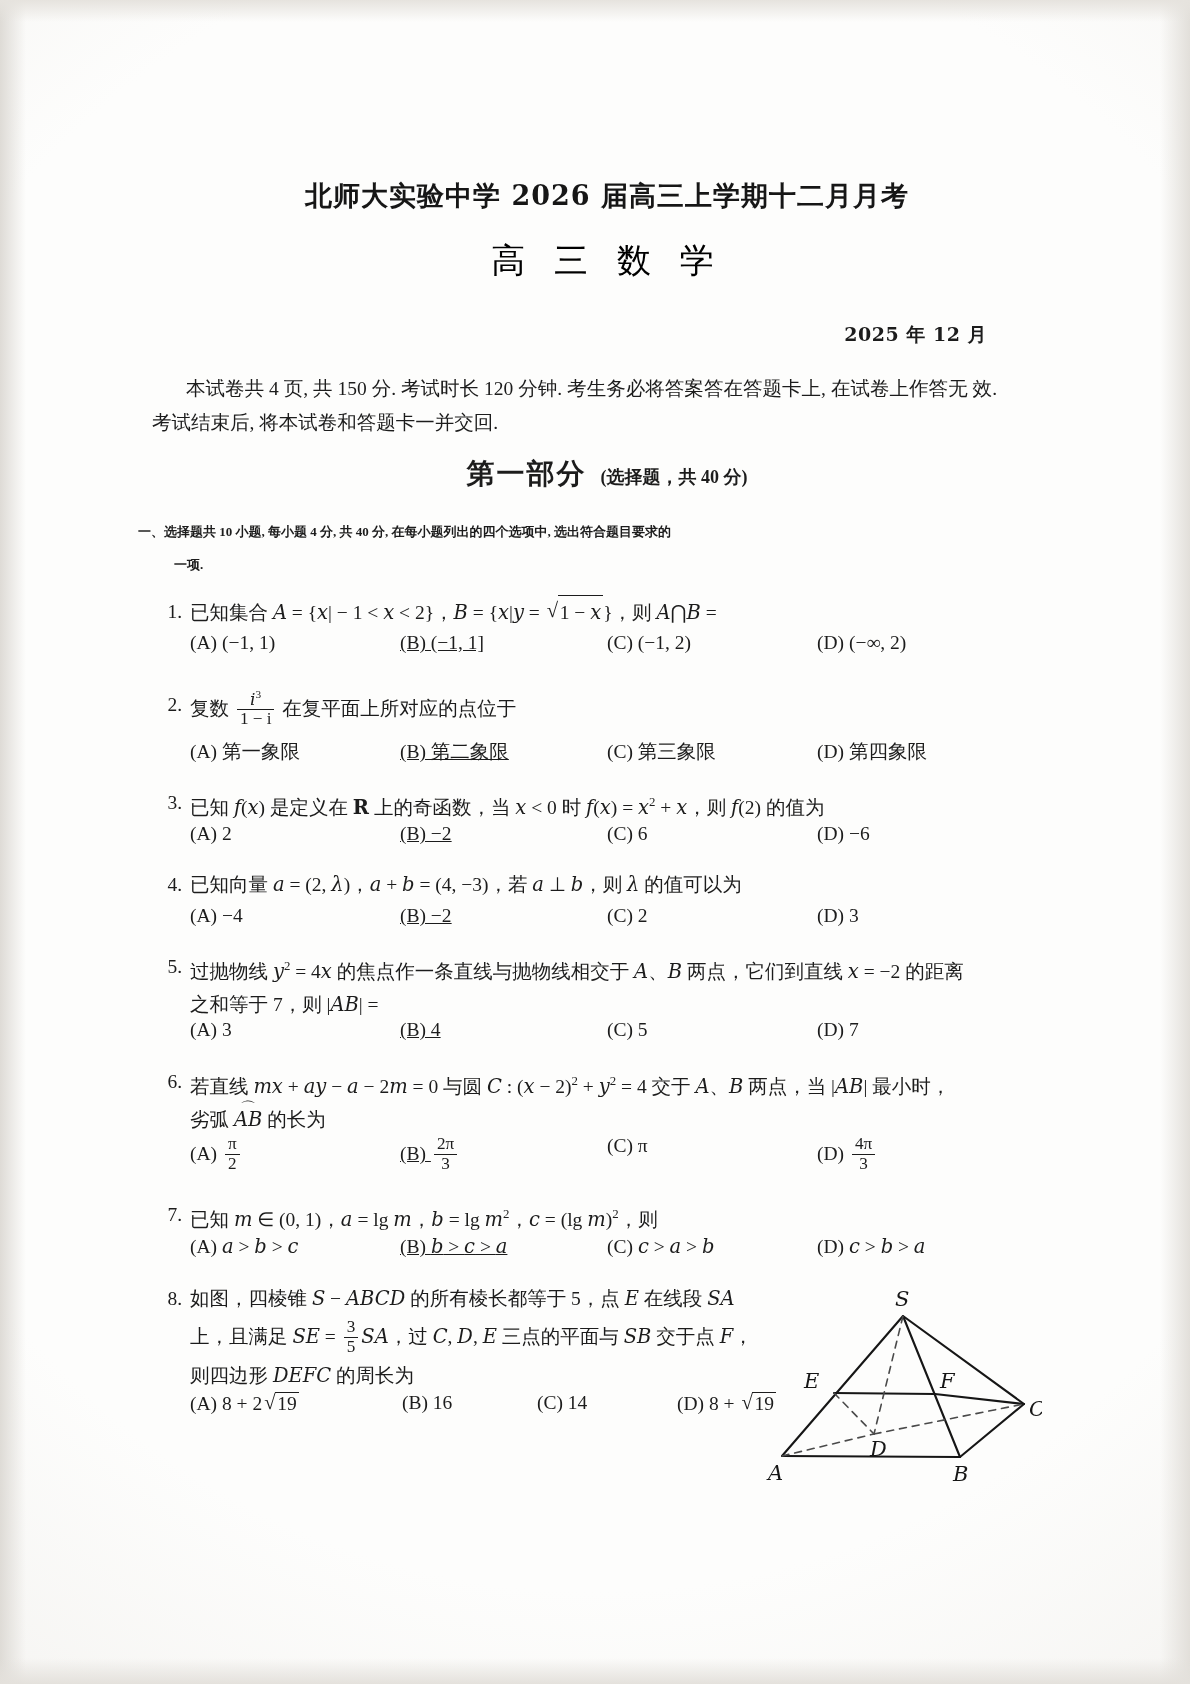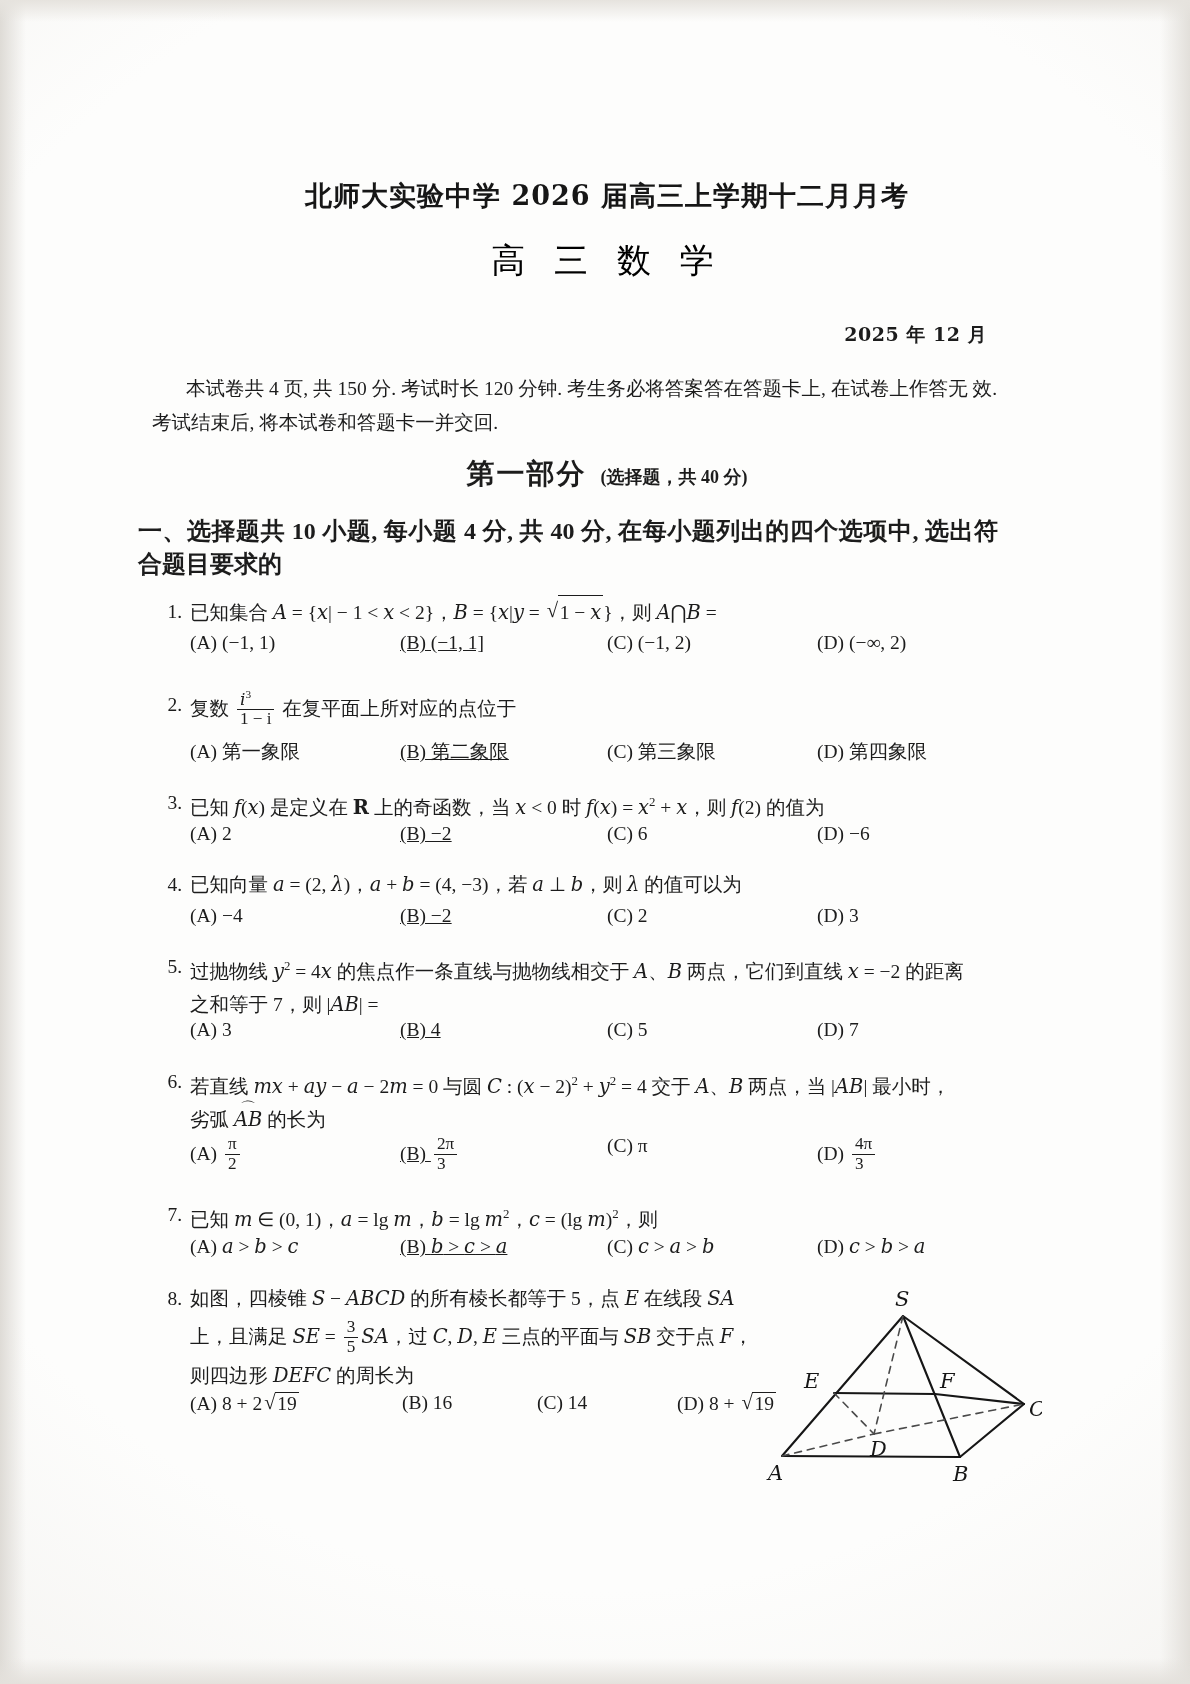--- a/index.html
+++ b/index.html
@@ -54,41 +54,41 @@
     position:absolute; left:0; top:455px; width:1190px; text-align:center;
   }
   .part-head .big {
     font-family:"DejaVu Serif", serif;
     font-weight:700; font-size:28px; letter-spacing:2px;text-align:right;
   }
   .part-head .sub { font-size:18px; font-weight:700; margin-left:14px; }
 
   .sec-inst {
     position:absolute; left:126px; top:515px; width:860px;
-    font-size:24px; font-weight:700; line-height:33px; text-align:justify;
+    font-size:13px; font-weight:700; line-height:33px; text-align:justify;
   }
   .sec-inst .l2 { display:block; margin-left:36px; }
 
   .q { position:absolute; font-size:19.5px; line-height:33px; }
   .q .num { position:absolute; left:0; top:0; width:30px; text-align:right; }
   .q .body { margin-left:38px; display:block; }
 
   .opts { position:absolute; font-size:19.5px; width:860px; }
   .opts .o { position:absolute; white-space:nowrap; }
   .o1 { left:38px; }
   .o2 { left:248px;text-decoration:underline; }
   .o3 { left:455px; }
   .o4 { left:665px; }
 
   i.v { font-family:"DejaVu Serif", serif; font-style:italic; }
   .up { font-style:normal; }
   .sup { font-size:0.66em; vertical-align:super; }
 
   
-  .frac { display:inline-block; vertical-align:-0.52em; 
+  .frac { display:inline-block; vertical-align:-0.52em; text-align:center;
           font-size:0.88em; line-height:1.08; margin:0 3px; }
   .frac .n { display:block; padding:0 3px; }
   .frac .d { display:block; border-top:1.3px solid #1c1c1c; padding:0 3px; }
 
   
   .rad { display:inline-block; position:relative; padding-left:11px; margin-left:2px;}
   .rad:before {
     content:"\221A"; position:absolute; left:0; top:-0.07em; font-size:1.06em;
   }
   .rad .bar { border-top:1.3px solid #1c1c1c; padding:0 2px 0 2px; display:inline-block;
@@ -124,20 +124,21 @@
     <span class="ind"></span><span>本试卷共 4 页, 共 150 分. 考试时长 120 分钟. 考生务必将答案答在答题卡上, 在试卷上作答无</span>
     <span>效. 考试结束后, 将本试卷和答题卡一并交回.</span>
   </div>
 
   <div class="part-head">
     <span class="big">第一部分</span><span class="sub">(选择题，共 40 分)</span>
   </div>
 
   <div class="sec-inst">
     <span>一、选择题共 10 小题, 每小题 4 分, 共 40 分, 在每小题列出的四个选项中, 选出符合题目要求的</span>
+    <span class="l2">一项.</span>
   </div>
 
   <div class="q" style="left:140px; top:595px; width:860px;">
     <span class="num">1.</span>
     <span class="body">已知集合&nbsp;<i class="v">A</i> = {<i class="v">x</i>| − 1 &lt; <i class="v">x</i> &lt; 2}，<i class="v">B</i> = {<i class="v">x</i>|<i class="v">y</i> = <span class="rad"><span class="bar">1 − <i class="v">x</i></span></span>}，则&nbsp;<i class="v">A</i>⋂<i class="v">B</i> =</span>
   </div>
   <div class="opts" style="left:140px; top:632px;">
     <span class="o o1">(A)  (−1, 1)</span>
     <span class="o o2">(B)  (−1, 1]</span>
     <span class="o o3">(C)  (−1, 2)</span>

